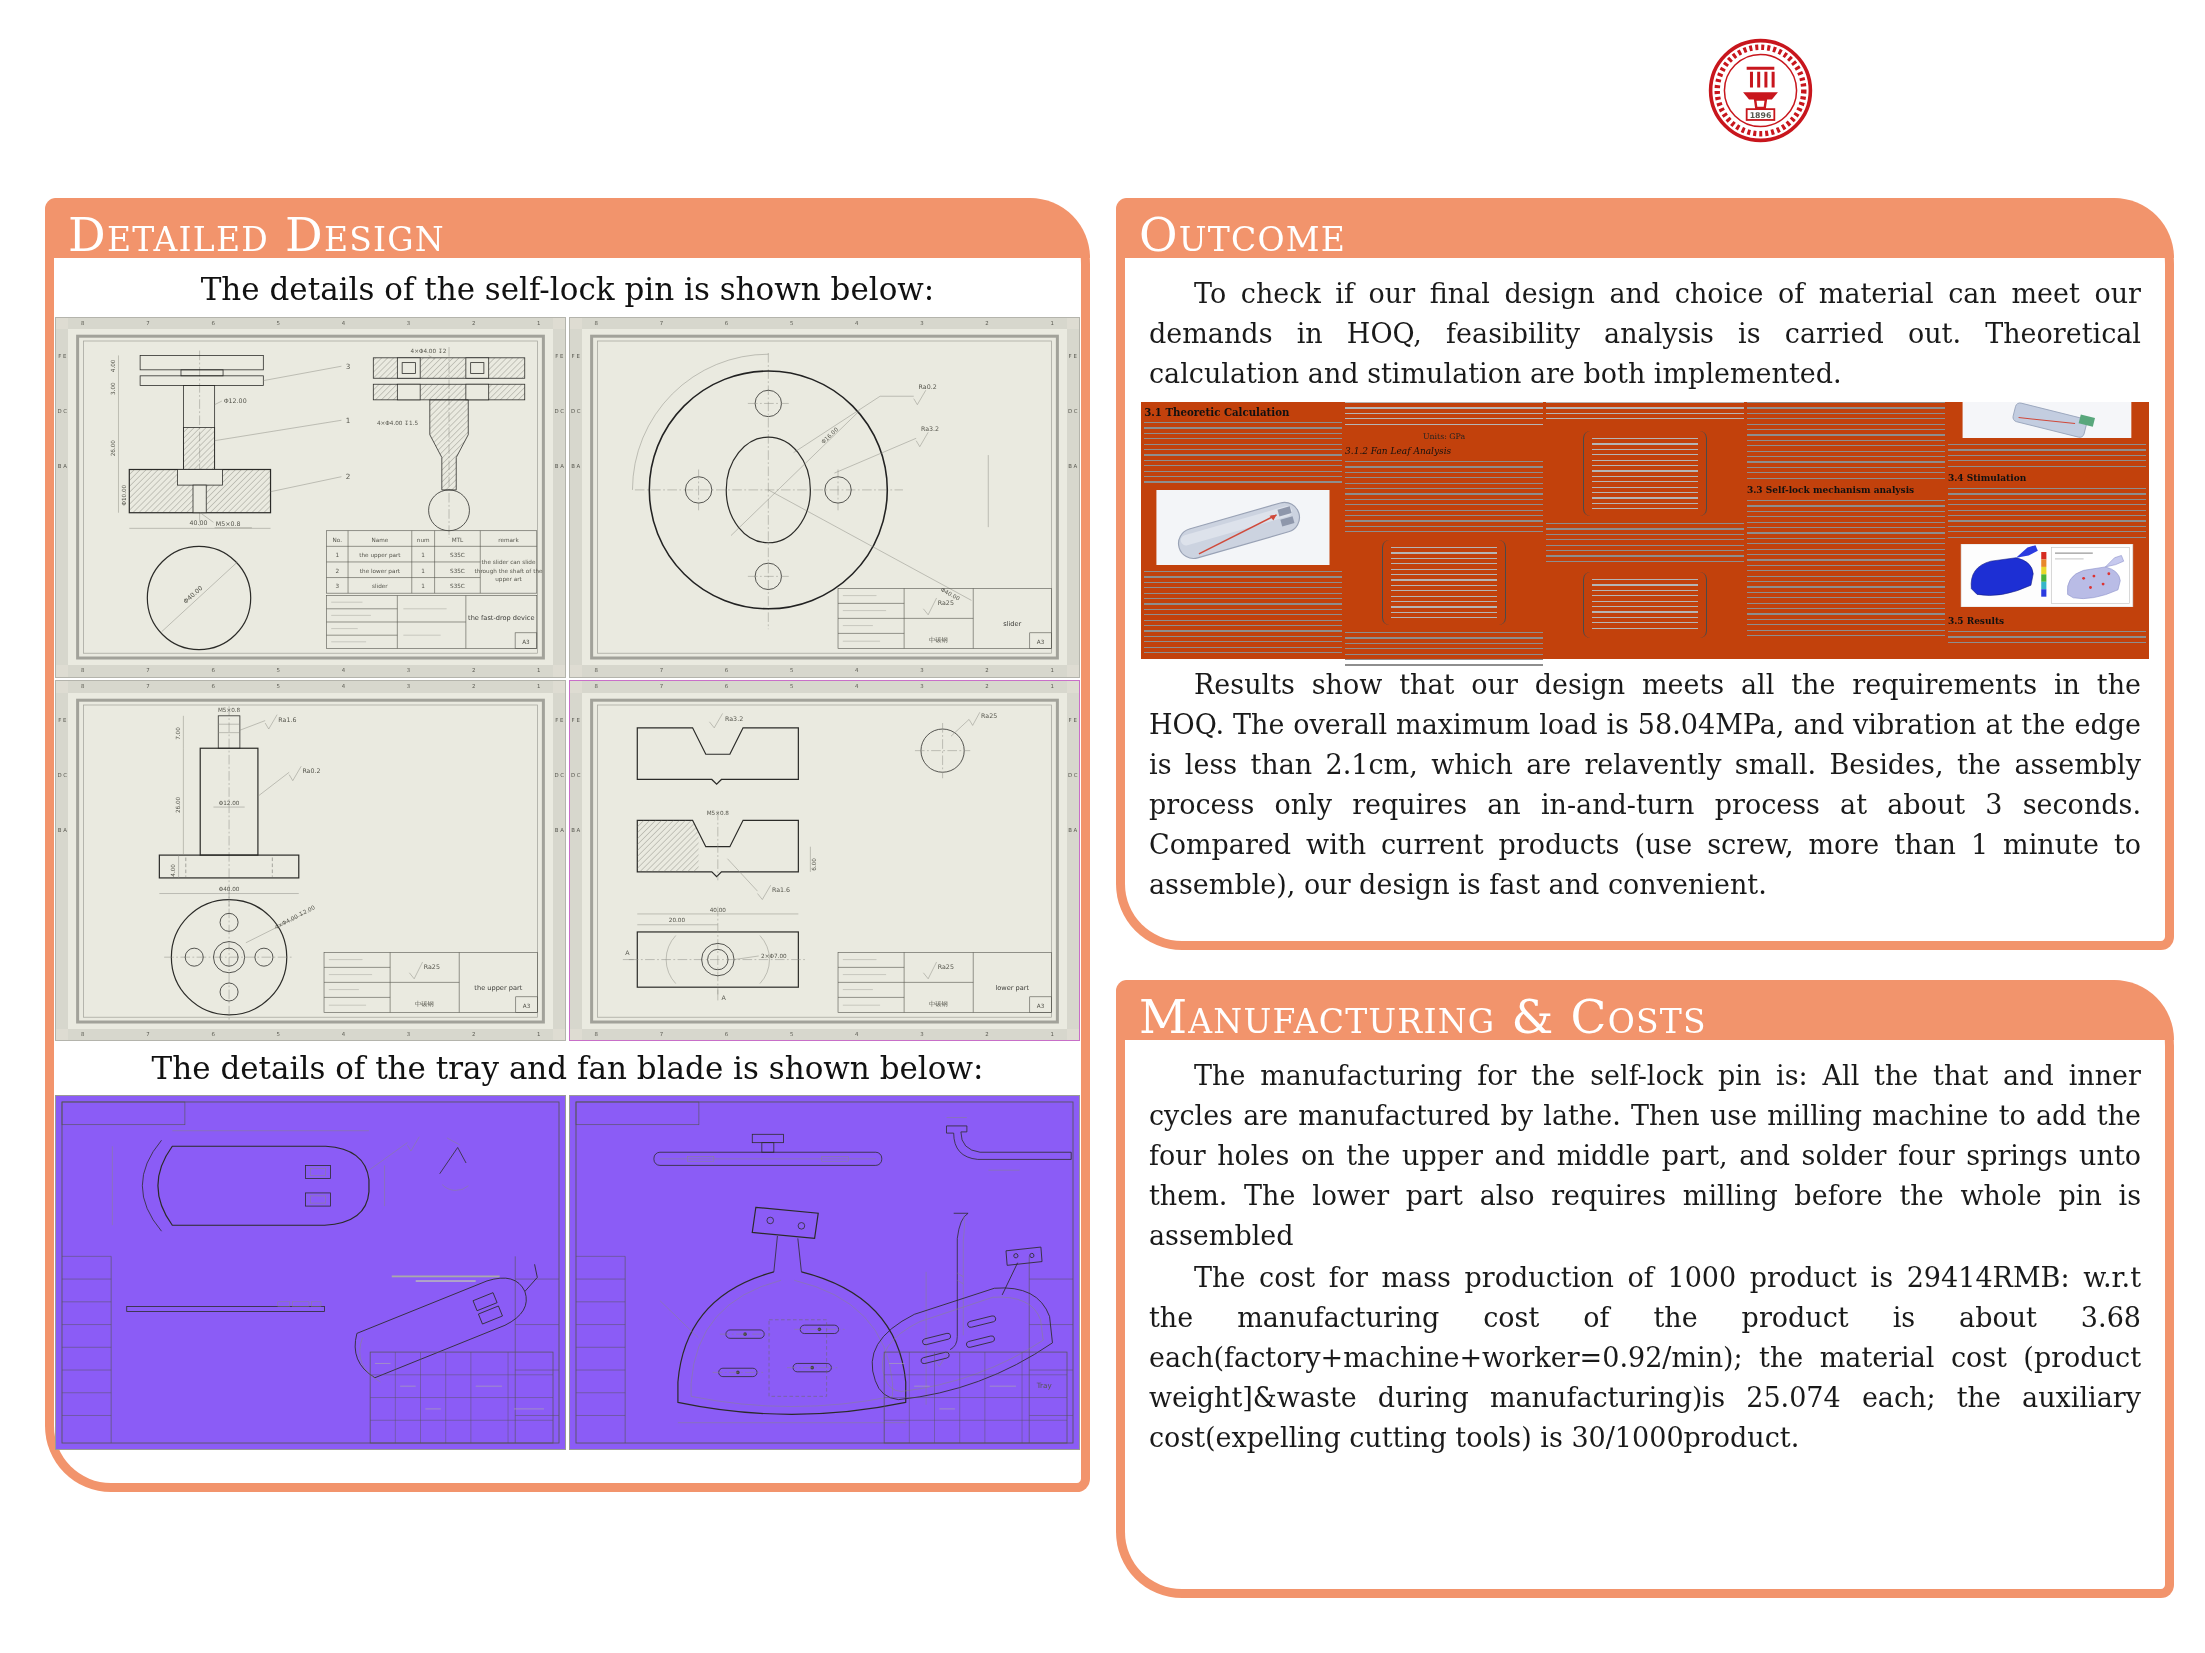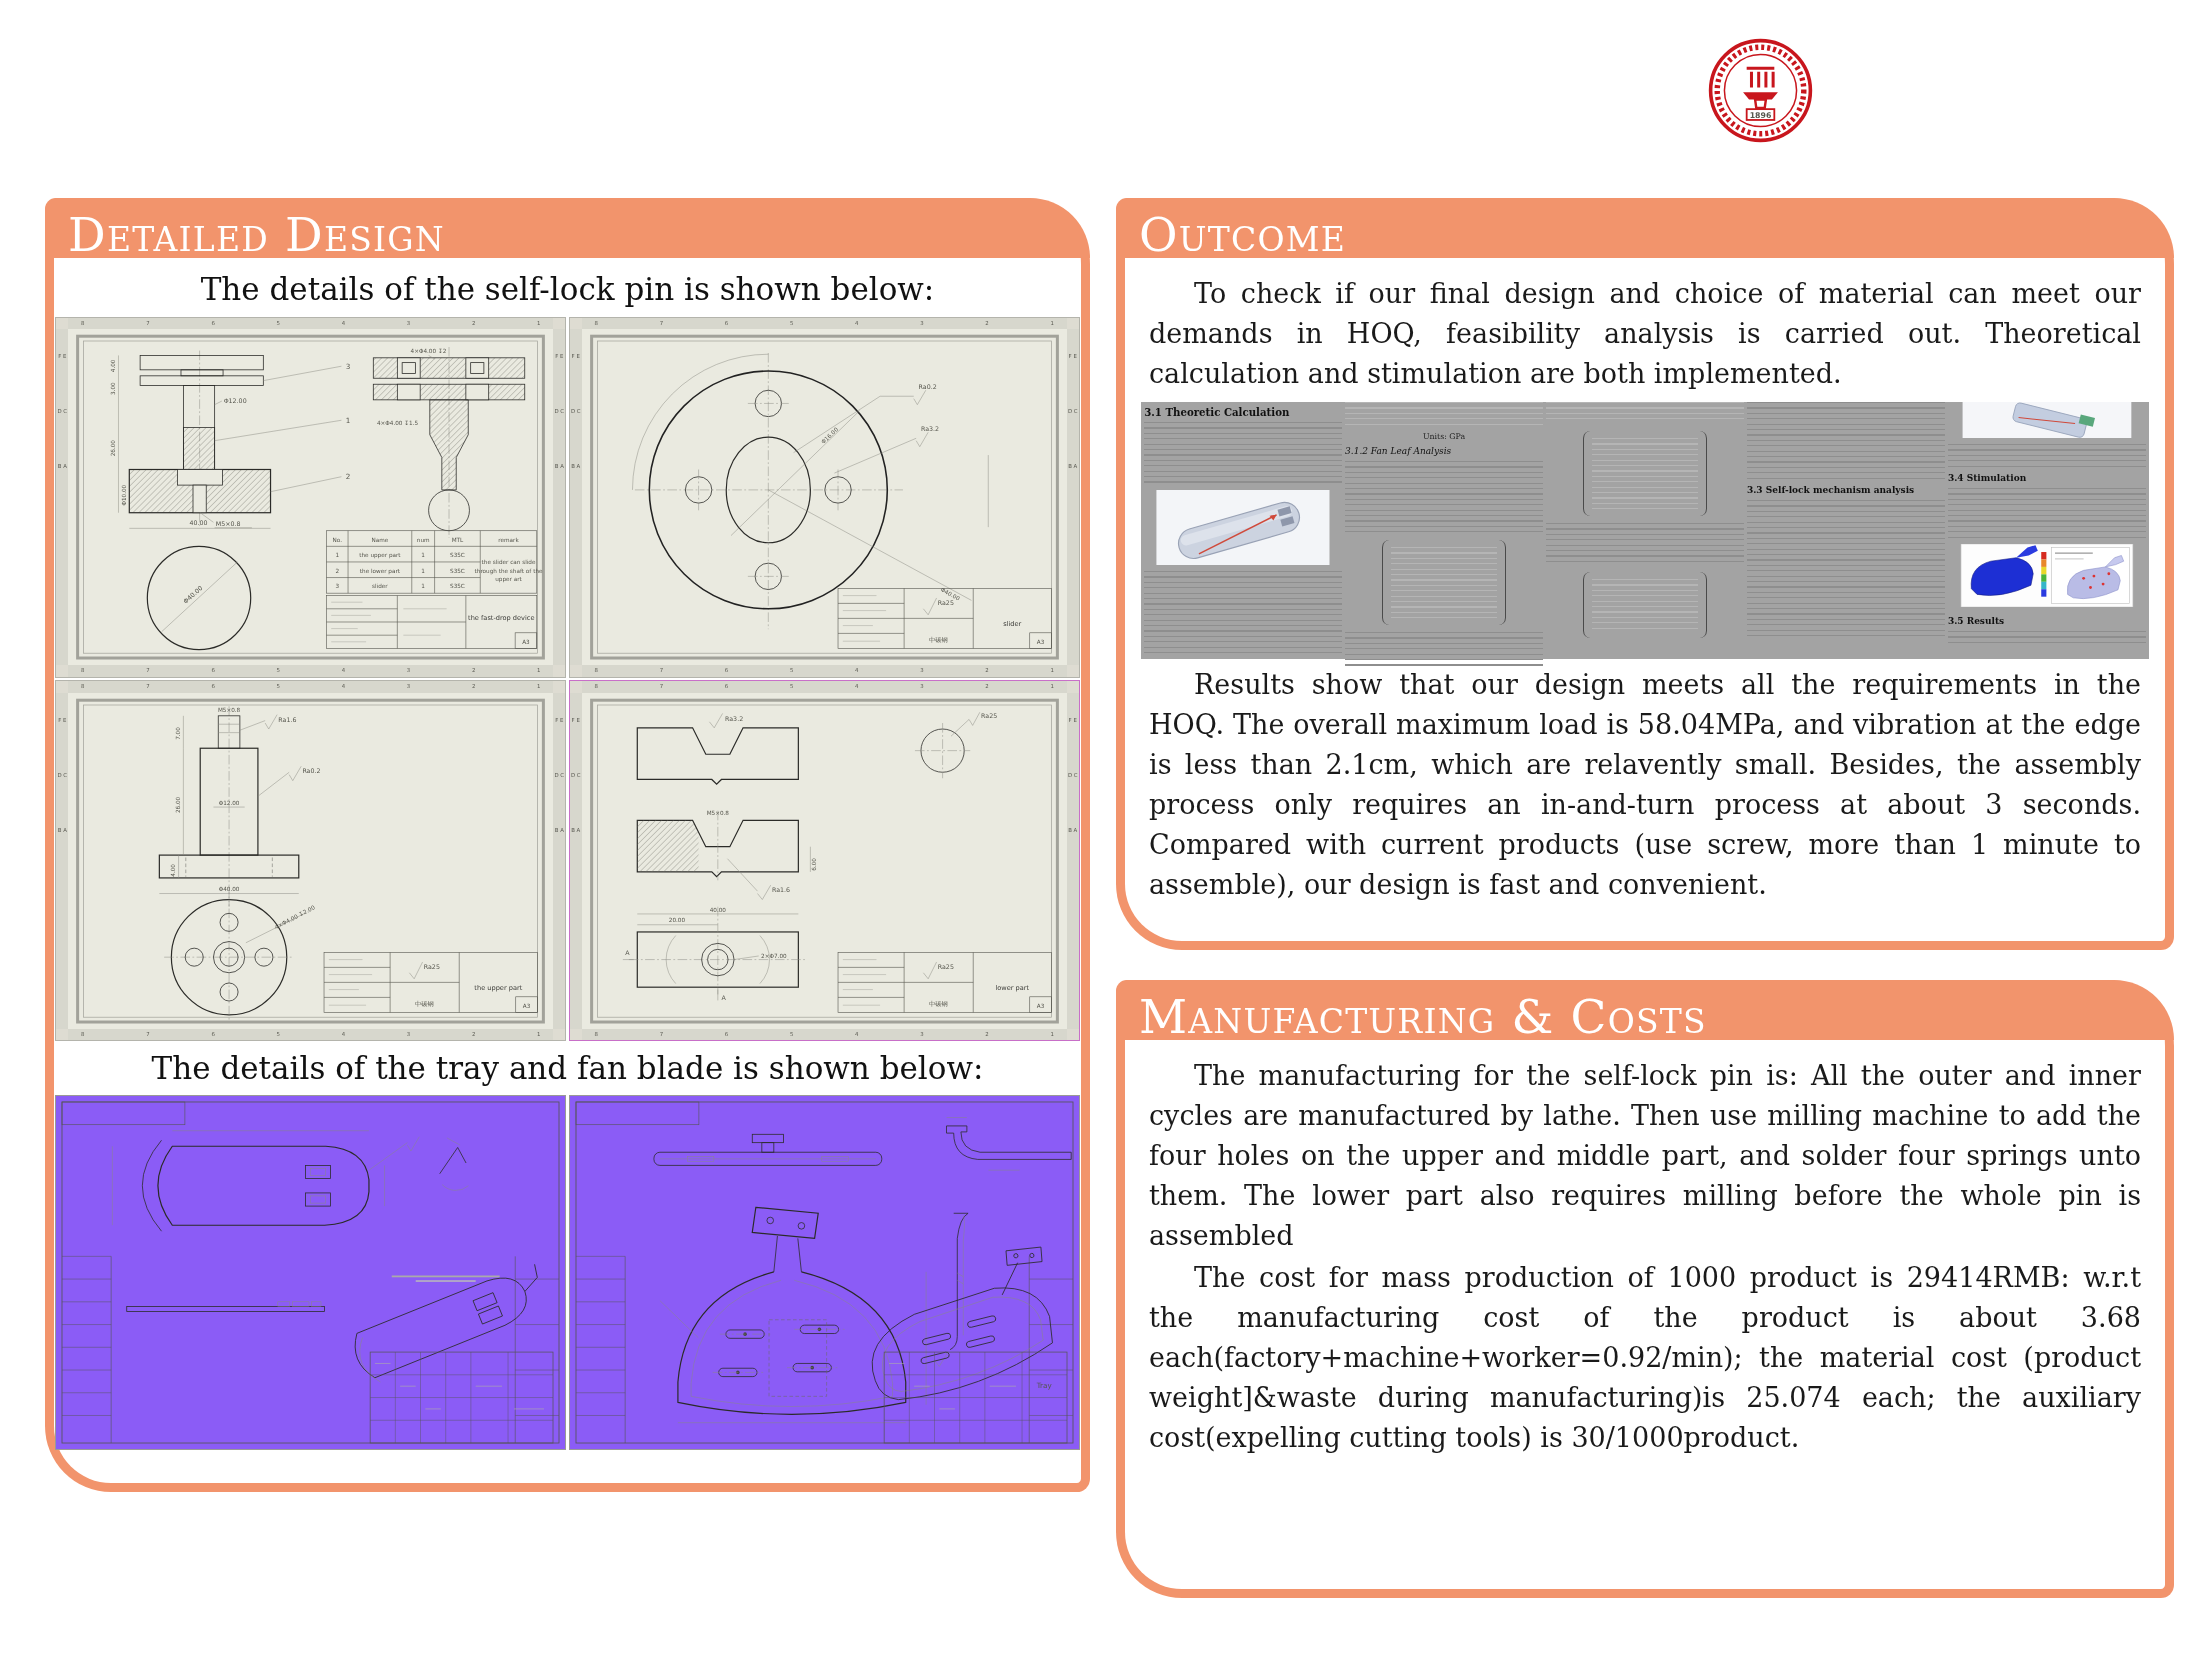--- a/index.html
+++ b/index.html
@@ -51,21 +51,21 @@
   .wln{stroke:#555;fill:none}
   .t9 {font-size:9.5px}.t10{font-size:10.5px}.t12{font-size:12px}
   .ti {font-size:11px;fill:#3c3c38}
   .mid{text-anchor:middle}
   
   .txt-body{padding:15.6px 24px 0;}
   .para{font-size:27px;line-height:40px;text-align:justify;text-indent:45px;margin:0;}
   .para + .para{margin-top:2.4px;}
   .ital{}
   
-  .fig-strip{height:257px;margin:8.4px 15.6px 6px;display:flex;gap:3px;padding:0 3.6px;background:#a3a3a3;}
+  .fig-strip{height:257px;margin:8.4px 15.6px 6px;display:flex;gap:3px;padding:0 3.6px;background:#c2410c;}
   .fcol{flex:1;min-width:0;}
   .tlines{background:repeating-linear-gradient(to bottom,#8e8e8e 0 1.2px,transparent 1.2px 5.4px);}
   .tlines.lt{background:repeating-linear-gradient(to bottom,#b5b5b5 0 1.2px,transparent 1.2px 5.4px);}
   .fh{font:700 10.2px/13.2px "DejaVu Serif",serif;color:#111;margin:3.6px 0 3px;}
   .fh.sm{font-size:9px;font-style:italic;font-weight:400;}
   .funits{font:7.8px "DejaVu Serif",serif;color:#222;text-align:center;margin:3.6px 0;}
   .matrix{width:62%;height:85px;margin:7.2px auto;border-left:1.8px solid #4a4a4a;border-right:1.8px solid #4a4a4a;
           border-radius:7.2px;position:relative;}
   .matrix .inner{position:absolute;left:8.4px;right:8.4px;top:7.2px;bottom:7.2px;}
 </style>
@@ -700,19 +700,19 @@
     <div class="txt-body" style="padding-top:0">
       <p class="para">Results show that our design meets all the requirements in the HOQ. The overall maximum load is 58.04MPa, and vibration at the edge is less than 2.1cm, which are relavently small. Besides, the assembly process only requires an in-and-turn process at about 3 seconds. Compared with current products (use screw, more than 1 minute to assemble), our design is fast and convenient.</p>
     </div>
   </section>
 
   <section class="panel" id="p-mfg">
     <div class="panel-header">
       <h1 class="panel-title">Manufacturing &amp; Costs</h1>
     </div>
     <div class="txt-body">
-      <p class="para">The manufacturing for the self-lock pin is: All the outer and inner cycles are manufactured by lathe. Then use milling machine to add the four holes on the upper and middle part, and solder four springs unto them. The lower part also requires milling before the whole pin is assembled</p>
+      <p class="para">The manufacturing for the self-lock pin is: All the that and inner cycles are manufactured by lathe. Then use milling machine to add the four holes on the upper and middle part, and solder four springs unto them. The lower part also requires milling before the whole pin is assembled</p>
       <p class="para"><span>The cost for mass production of 1000 product is 29414RMB: </span><span class="ital">w.r.t</span><span> the manufacturing cost of the product is about 3.68 each(factory+machine+worker=0.92/min); the material cost (product weight]&amp;waste during manufacturing)is 25.074 each; the auxiliary cost(expelling cutting tools) is 30/1000product.</span></p>
     </div>
   </section>
 
 </div>
 
 
 </body></html>

